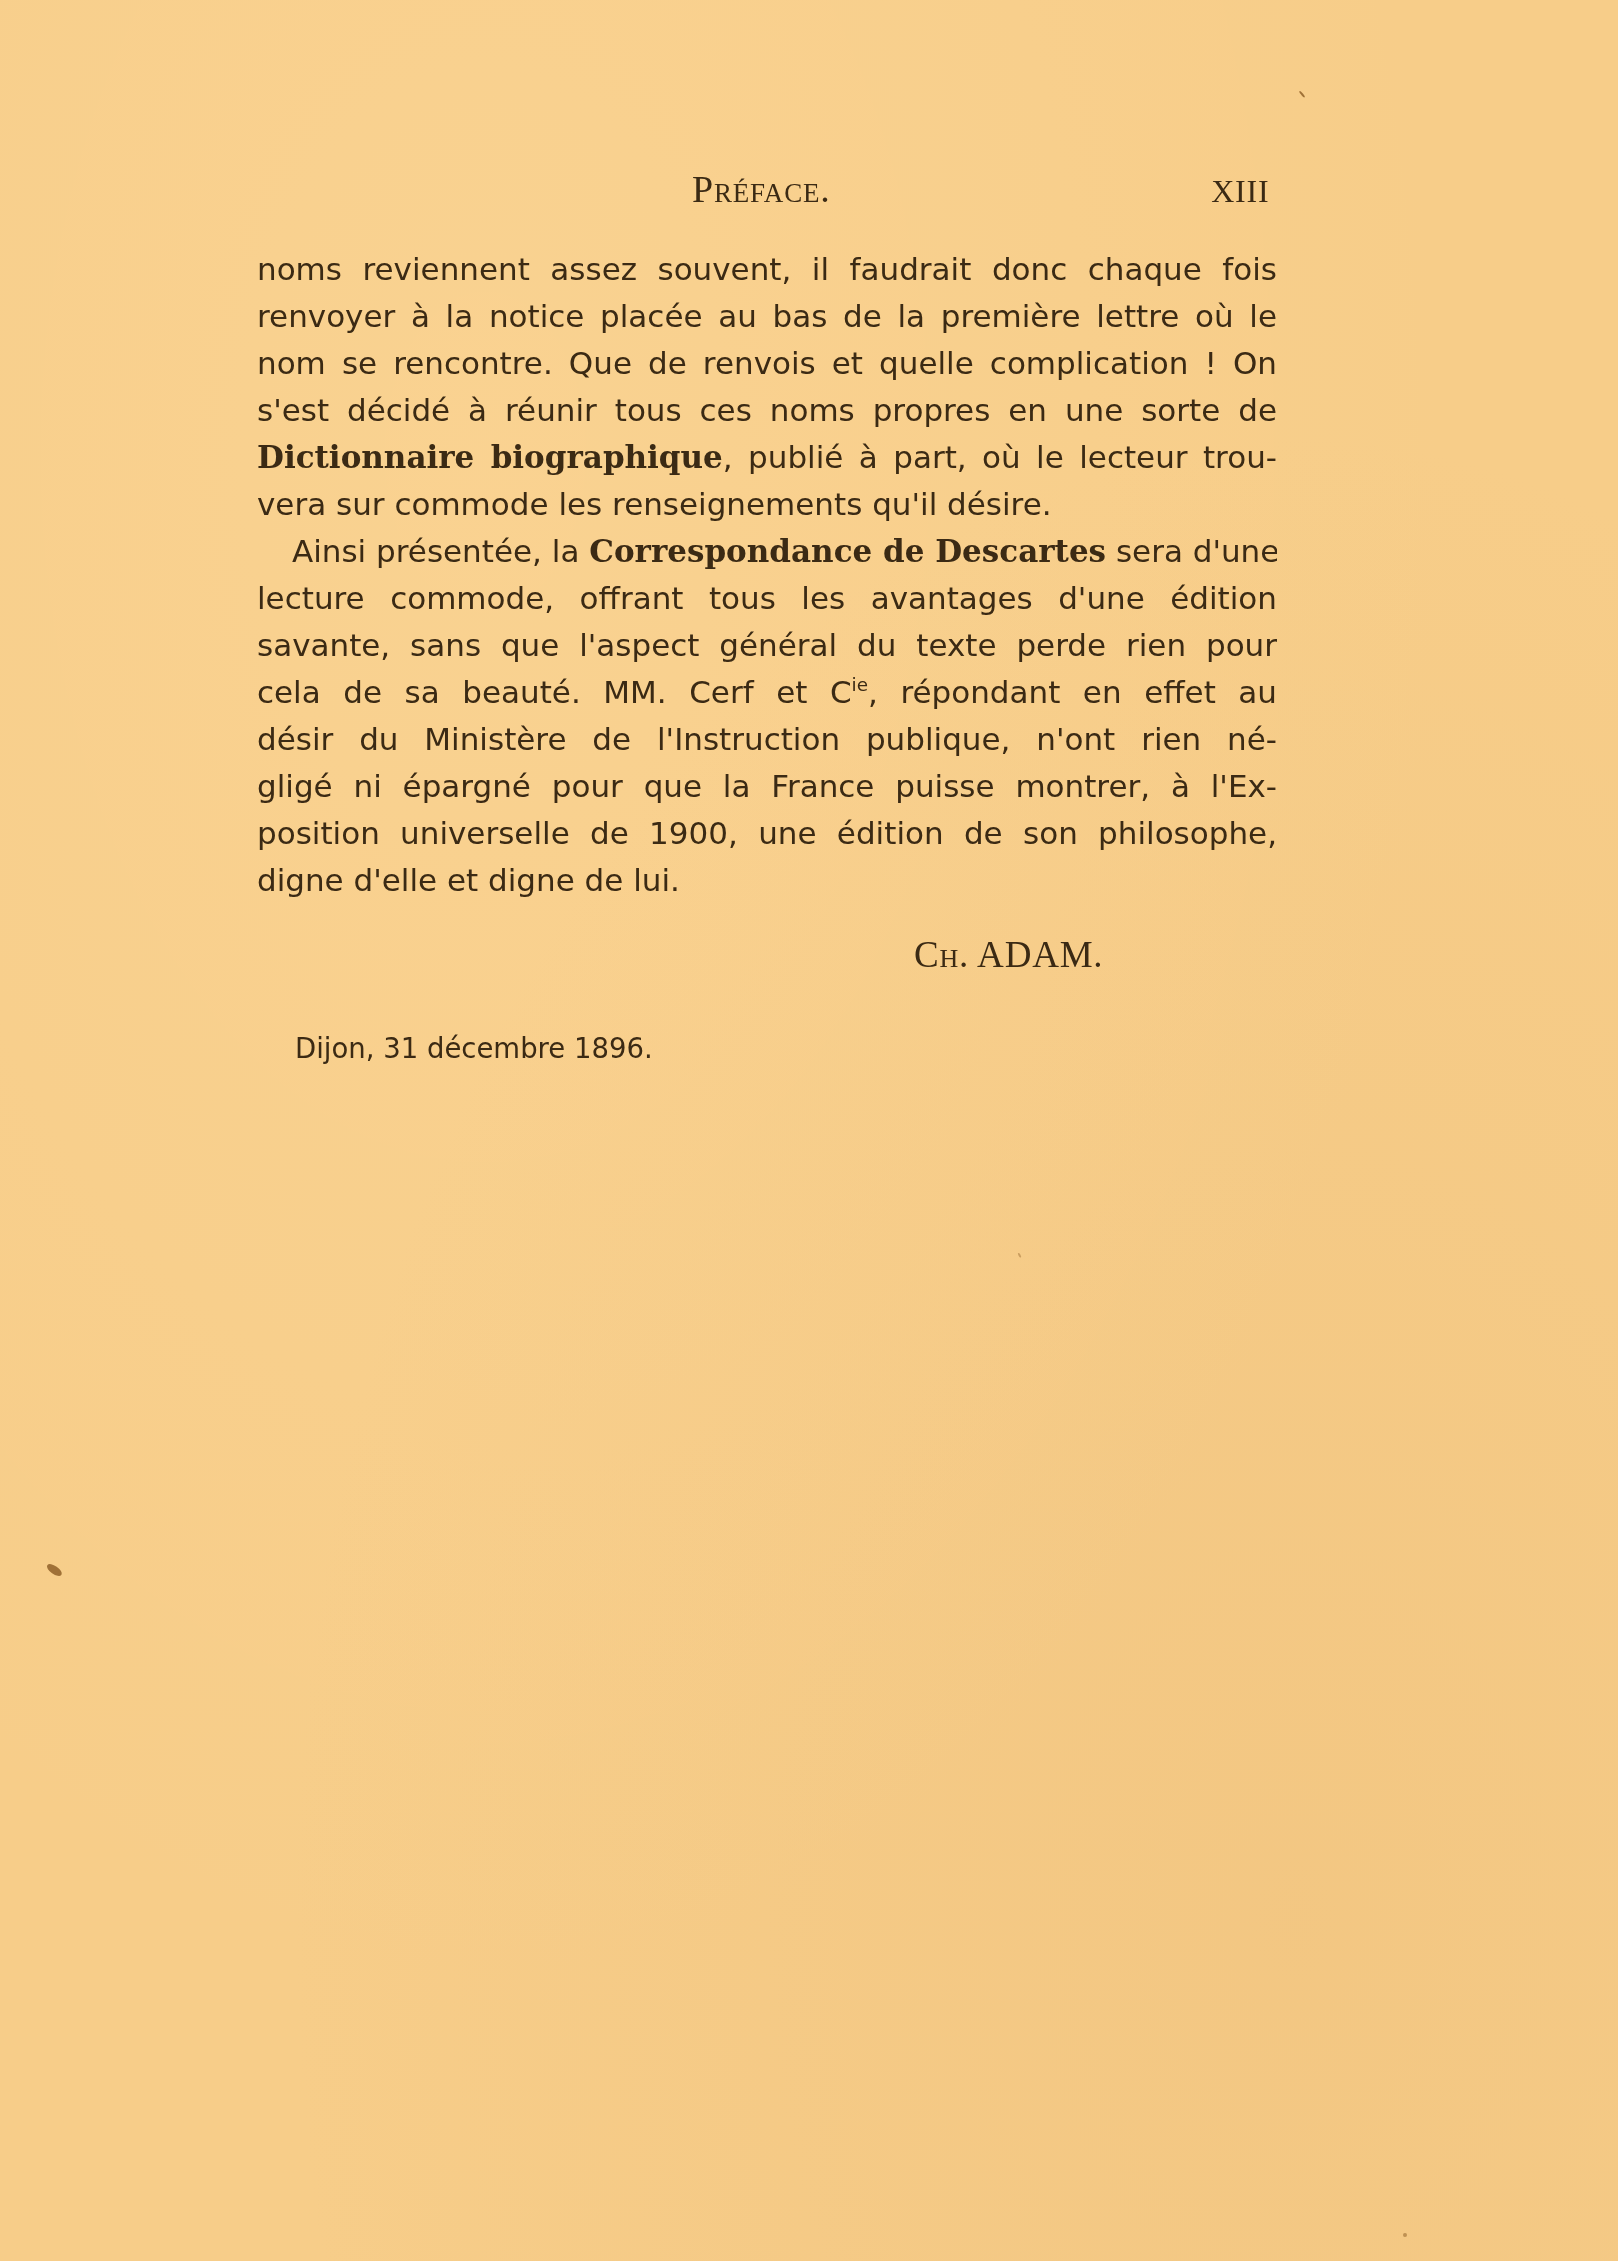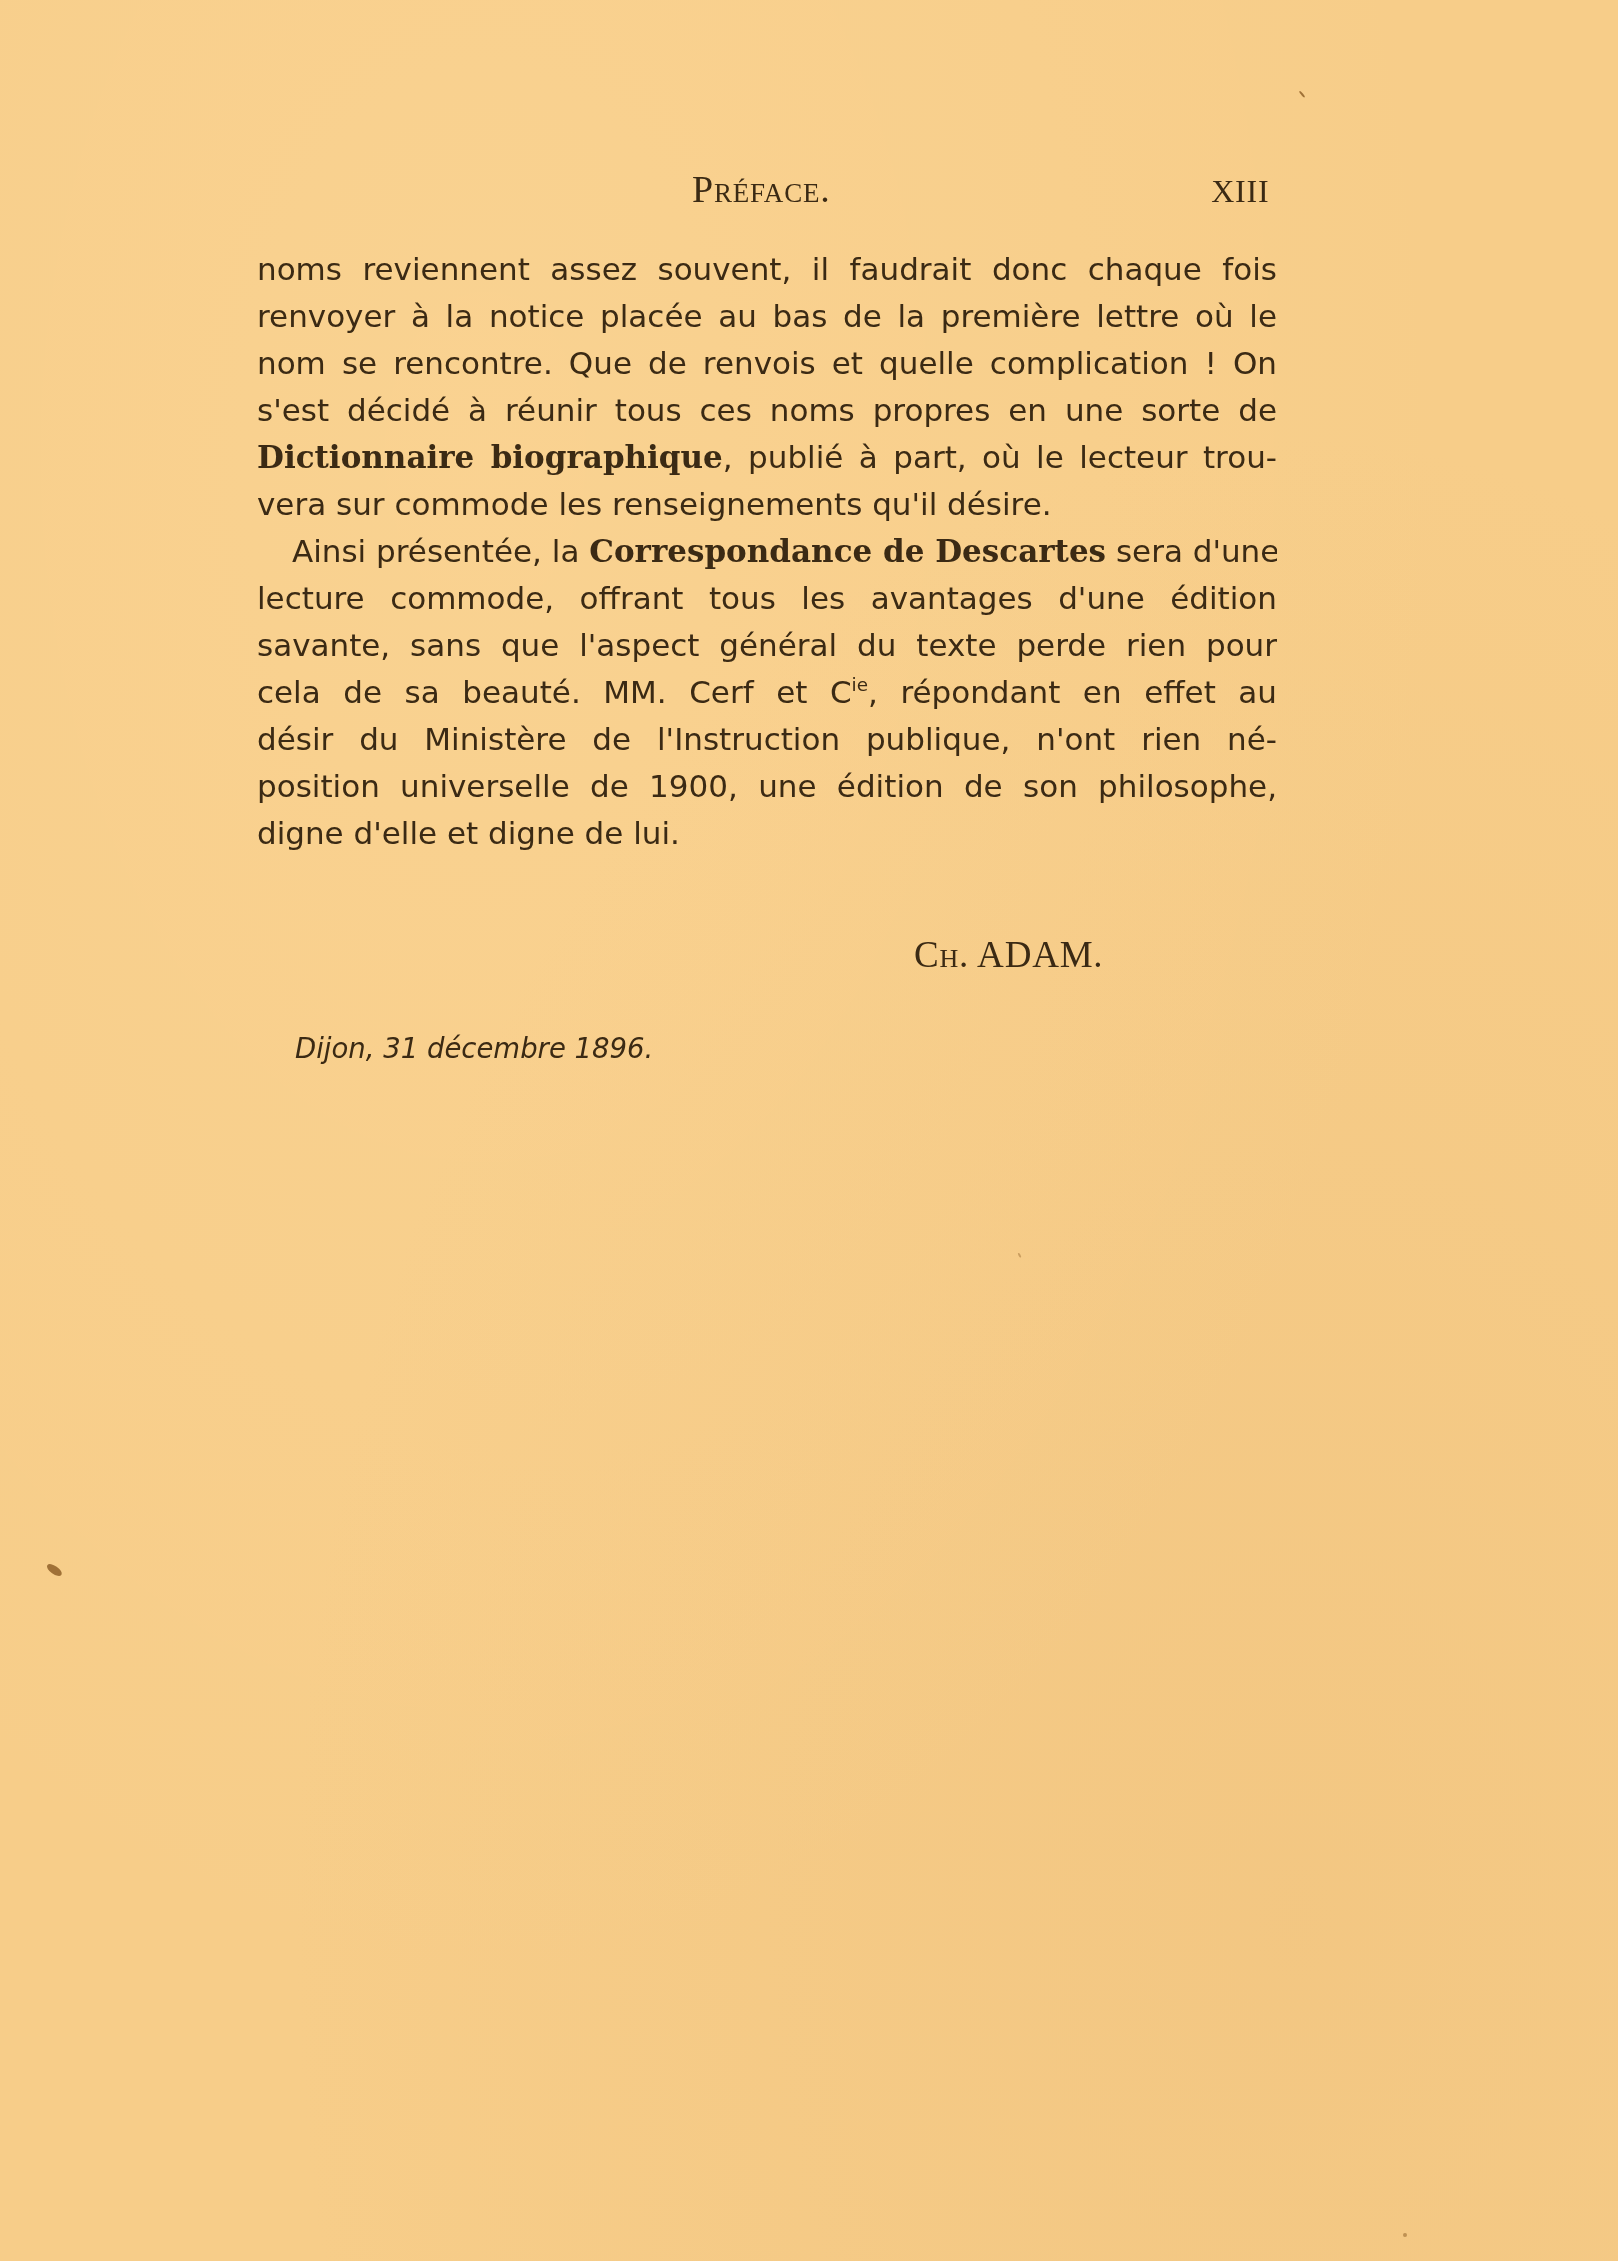--- a/index.html
+++ b/index.html
@@ -90,21 +90,20 @@
       font-size: 37px;
       letter-spacing: 0.8px;
       font-variant: small-caps;
     }
     .dateline {
       position: absolute;
       left: 295px;
       top: 1032px;
       font-family: "DejaVu Sans", sans-serif;
       font-size: 27.5px;
-      font-style: italic;
     }
     .speck {
       position: absolute;
       background: #8a5a22;
       border-radius: 50%;
       opacity: 0.8;
     }
   </style>
 </head>
 <body>
@@ -123,20 +122,21 @@
     <span class="line">nom se rencontre. Que de renvois et quelle complication ! On</span>
     <span class="line">s'est décidé à réunir tous ces noms propres en une sorte de</span>
     <span class="line"><span class="it">Dictionnaire biographique</span><span>, publié à part, où le lecteur trou-</span></span>
     <span class="line last">vera sur commode les renseignements qu'il désire.</span>
 
     <span class="line indent"><span>Ainsi présentée, la </span><span class="it">Correspondance de Descartes</span><span> sera d'une</span></span>
     <span class="line">lecture commode, offrant tous les avantages d'une édition</span>
     <span class="line">savante, sans que l'aspect général du texte perde rien pour</span>
     <span class="line"><span>cela de sa beauté. MM. Cerf et C</span><sup class="small">ie</sup><span>, répondant en effet au</span></span>
     <span class="line">désir du Ministère de l'Instruction publique, n'ont rien né-</span>
+    <span class="line">gligé ni épargné pour que la France puisse montrer, à l'Ex-</span>
     <span class="line">position universelle de 1900, une édition de son philosophe,</span>
     <span class="line last">digne d'elle et digne de lui.</span>
   </div>
 
   <div class="signature">Ch. ADAM.</div>
   <div class="dateline">Dijon, 31 décembre 1896.</div>
 
   <span class="speck" style="left:46px; top:1566px; width:17px; height:7.6px; transform:rotate(35deg);"></span>
   <span class="speck" style="left:1298px; top:93px; width:7.6px; height:2.3px; transform:rotate(50deg);"></span>
   <span class="speck" style="left:1017px; top:1254px; width:4.6px; height:2.3px; transform:rotate(60deg); opacity:0.4;"></span>

